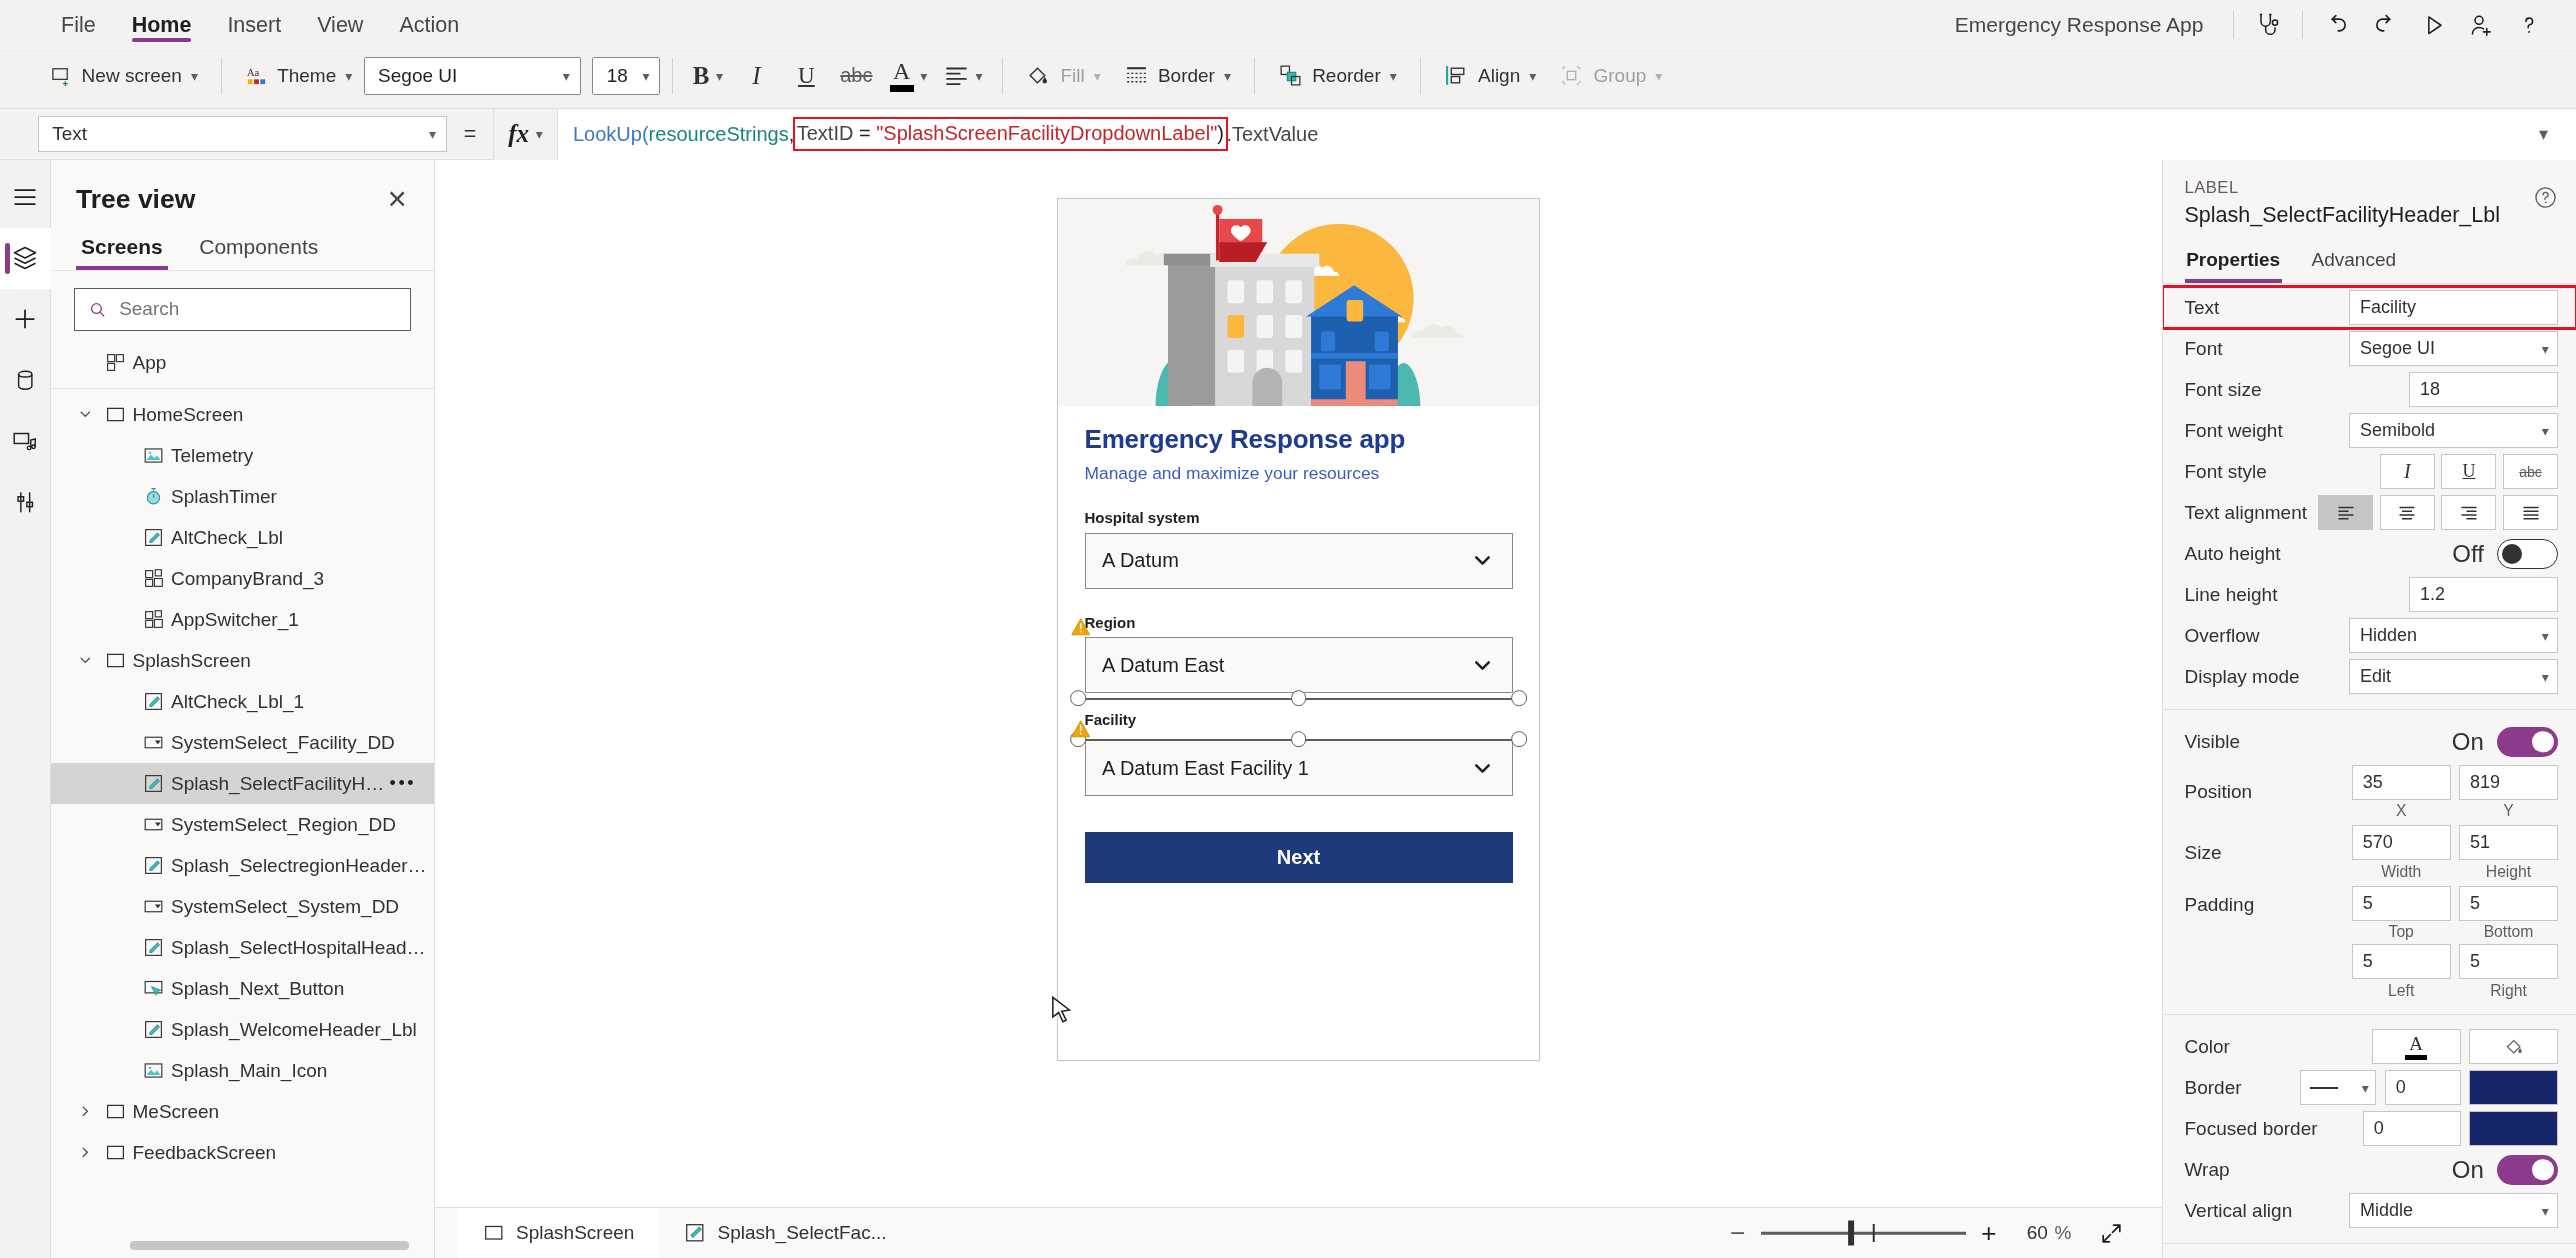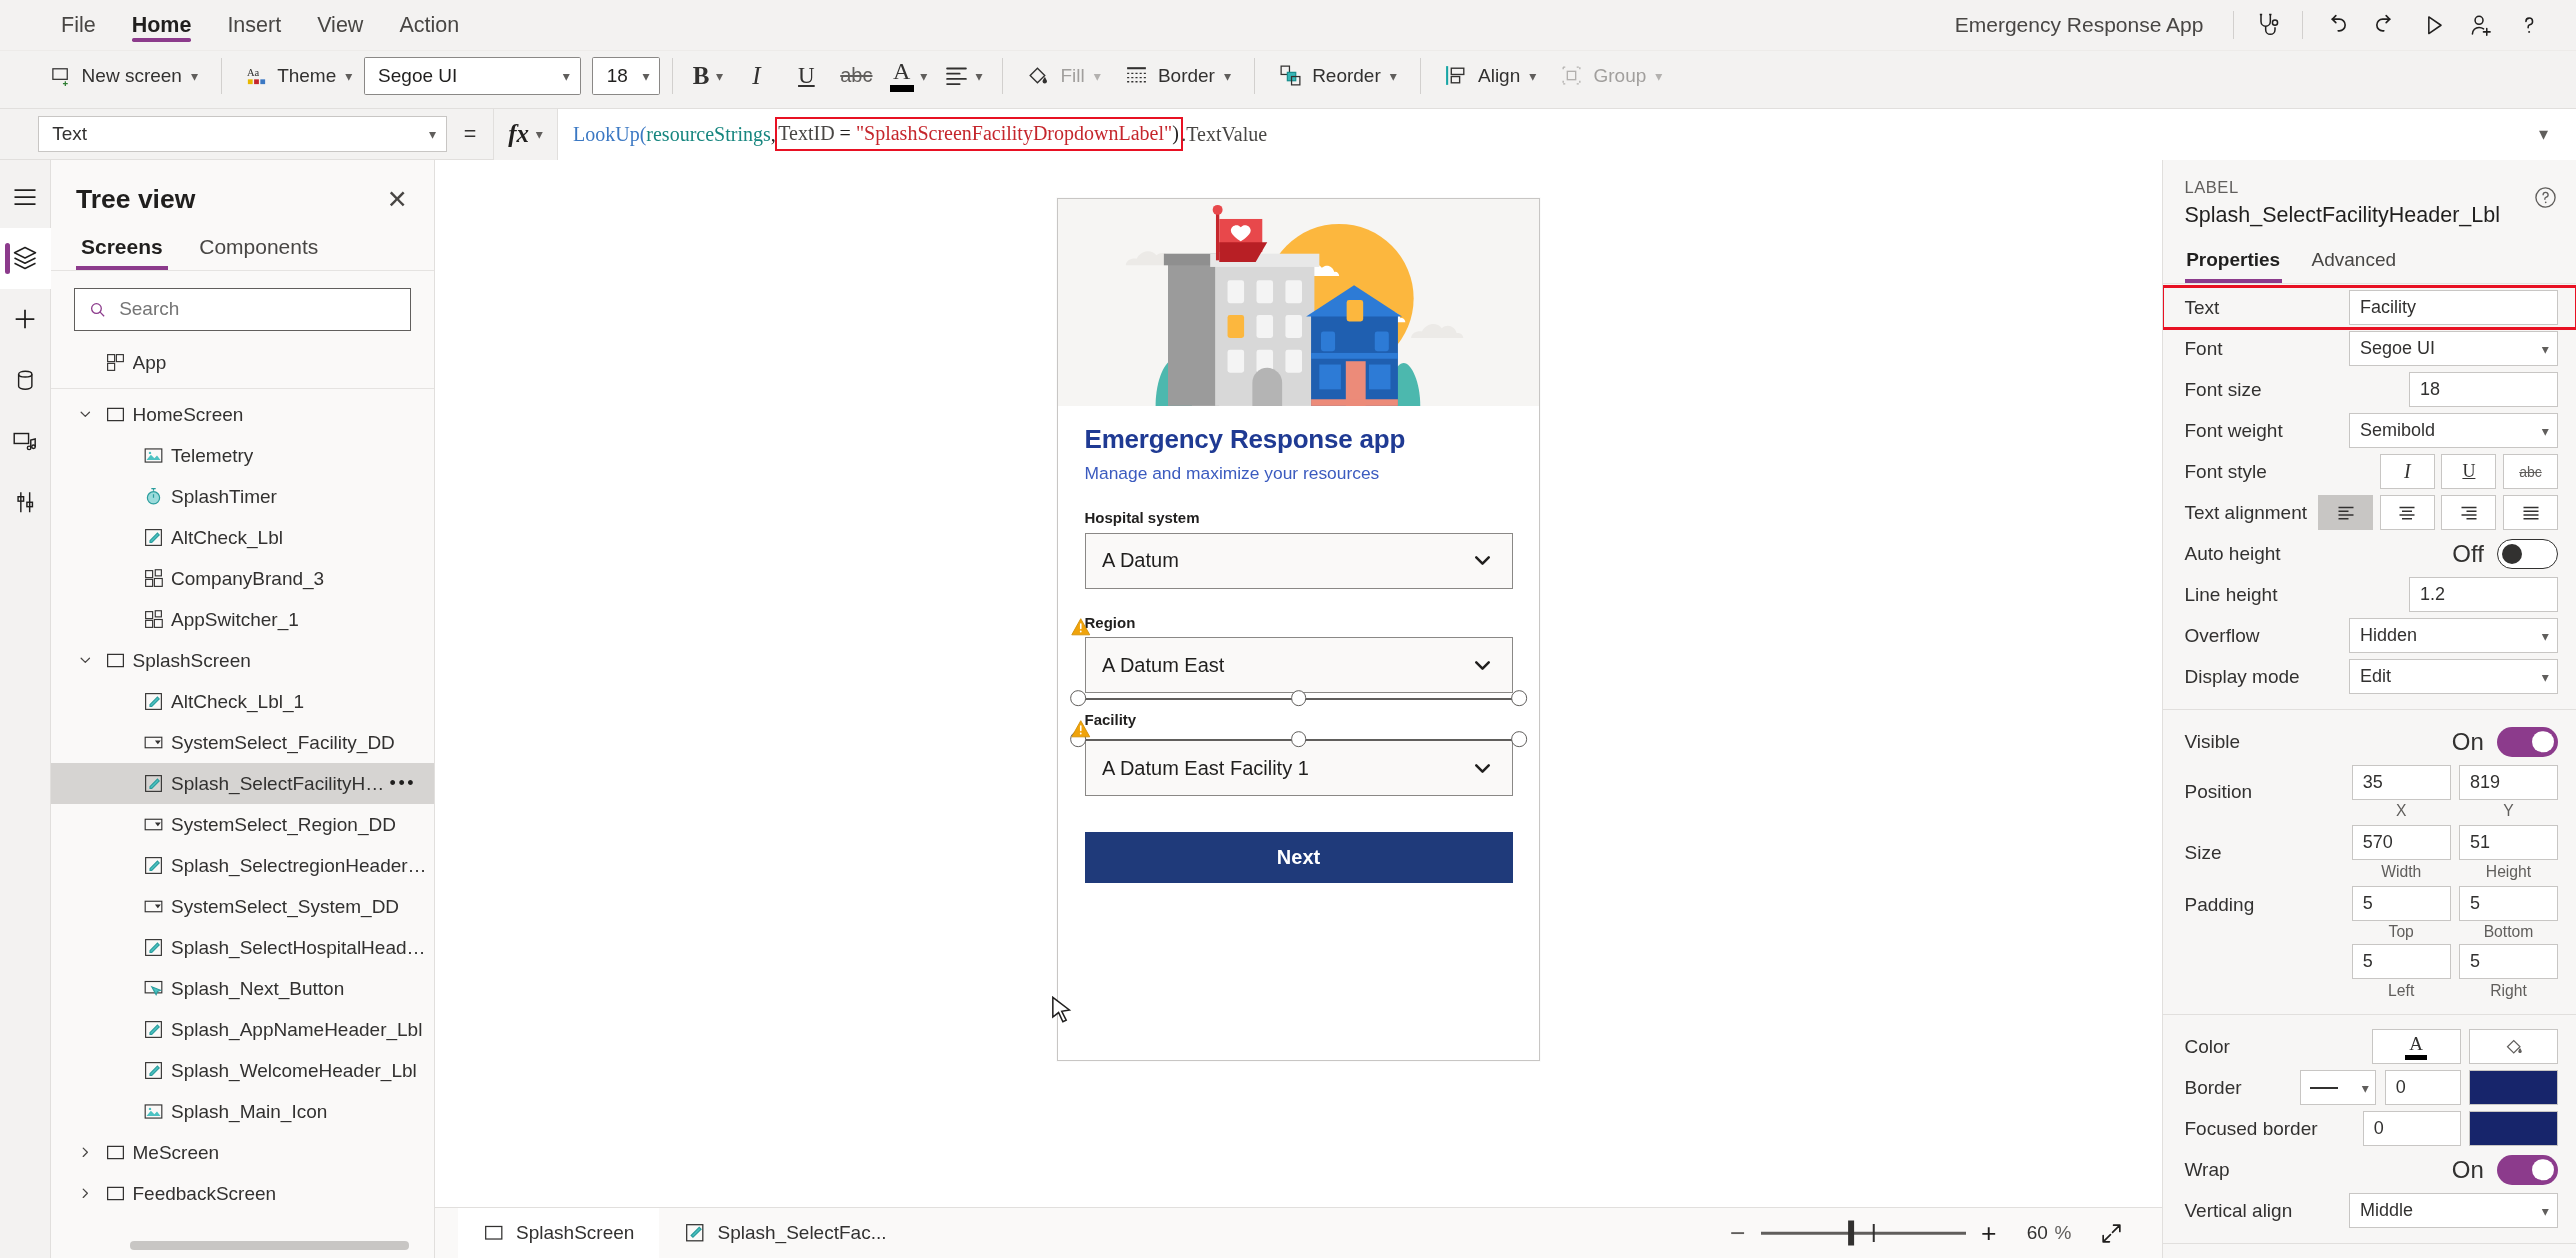--- a/index.html
+++ b/index.html
@@ -85,21 +85,21 @@
     padding:0 10px 0 13.2px; font-size:19px; color:#323130; cursor:pointer;
   }
   .eq { width:46px; text-align:center; font-size:21.5px; color:#323130; }
   .fx-btn {
     width:65px; height:51px; display:flex; align-items:center; justify-content:center;
     gap:6.6px; background:#f3f2f1; border-left:0.8px solid #e1dfdd; border-right:0.8px solid #e1dfdd; cursor:pointer;
   }
   .fx-glyph { font-family:"Liberation Serif", serif; font-style:italic; font-size:25px; font-weight:bold; color:#201f1e;}
   .formula-field {
     flex:1; height:51px; background:#fff; display:flex; align-items:center;
-    padding-left:15px; font-family:Liberation Serif, serif; font-size:20px;
+    padding-left:15px; font-family:Liberation Sans, sans-serif; font-size:20px;
     white-space:nowrap; overflow:hidden;
   }
   .f-fn { color:#3b78c3; }
   .f-punc { color:#201f1e; }
   .f-tbl { color:#17867f; }
   .f-id  { color:#484644; }
   .f-str { color:#c5262c; }
   .f-hl { outline:2.5px solid #e81123; outline-offset:0px; padding:3.3px 1.7px 4.1px 1.7px; margin:0 0.8px; }
   .formula-caret { width:65px; display:flex; align-items:center; justify-content:center;
     background:#fff; height:51px; cursor:pointer; }
@@ -709,30 +709,20 @@
               <div class="tl">Splash_Next_Button</div>
             </div>
             <div class="tree-row indent2">
               <div class="tw"></div>
               <div class="ti">
                 <svg width="21" height="21" viewBox="0 0 24 24" fill="none" stroke="#323130" stroke-width="1.3">
                   <rect x="3" y="3" width="18" height="18"></rect>
                   <path d="M8 15.5l8.5-8.5 2 2L10 17.5H8z" fill="#4cc2c2" stroke="#2a9d9d"></path>
                 </svg>
               </div>
-              <div class="tl">Splash_AppNameHeader_Lbl</div>
-            </div>
-            <div class="tree-row indent2">
-              <div class="tw"></div>
-              <div class="ti">
-                <svg width="21" height="21" viewBox="0 0 24 24" fill="none" stroke="#323130" stroke-width="1.3">
-                  <rect x="3" y="3" width="18" height="18"></rect>
-                  <path d="M8 15.5l8.5-8.5 2 2L10 17.5H8z" fill="#4cc2c2" stroke="#2a9d9d"></path>
-                </svg>
-              </div>
               <div class="tl">Splash_WelcomeHeader_Lbl</div>
             </div>
             <div class="tree-row indent2">
               <div class="tw"></div>
               <div class="ti">
                 <svg width="21" height="21" viewBox="0 0 24 24" fill="none" stroke="#2a9d9d" stroke-width="1.3">
                   <rect x="2.5" y="4.5" width="19" height="15" stroke="#323130"></rect>
                   <path d="M4 17l5-6 4 4 3-3 4 5z" fill="#4cc2c2" stroke="none"></path>
                   <circle cx="8" cy="9" r="1.4" fill="#4cc2c2" stroke="none"></circle>
                 </svg>

